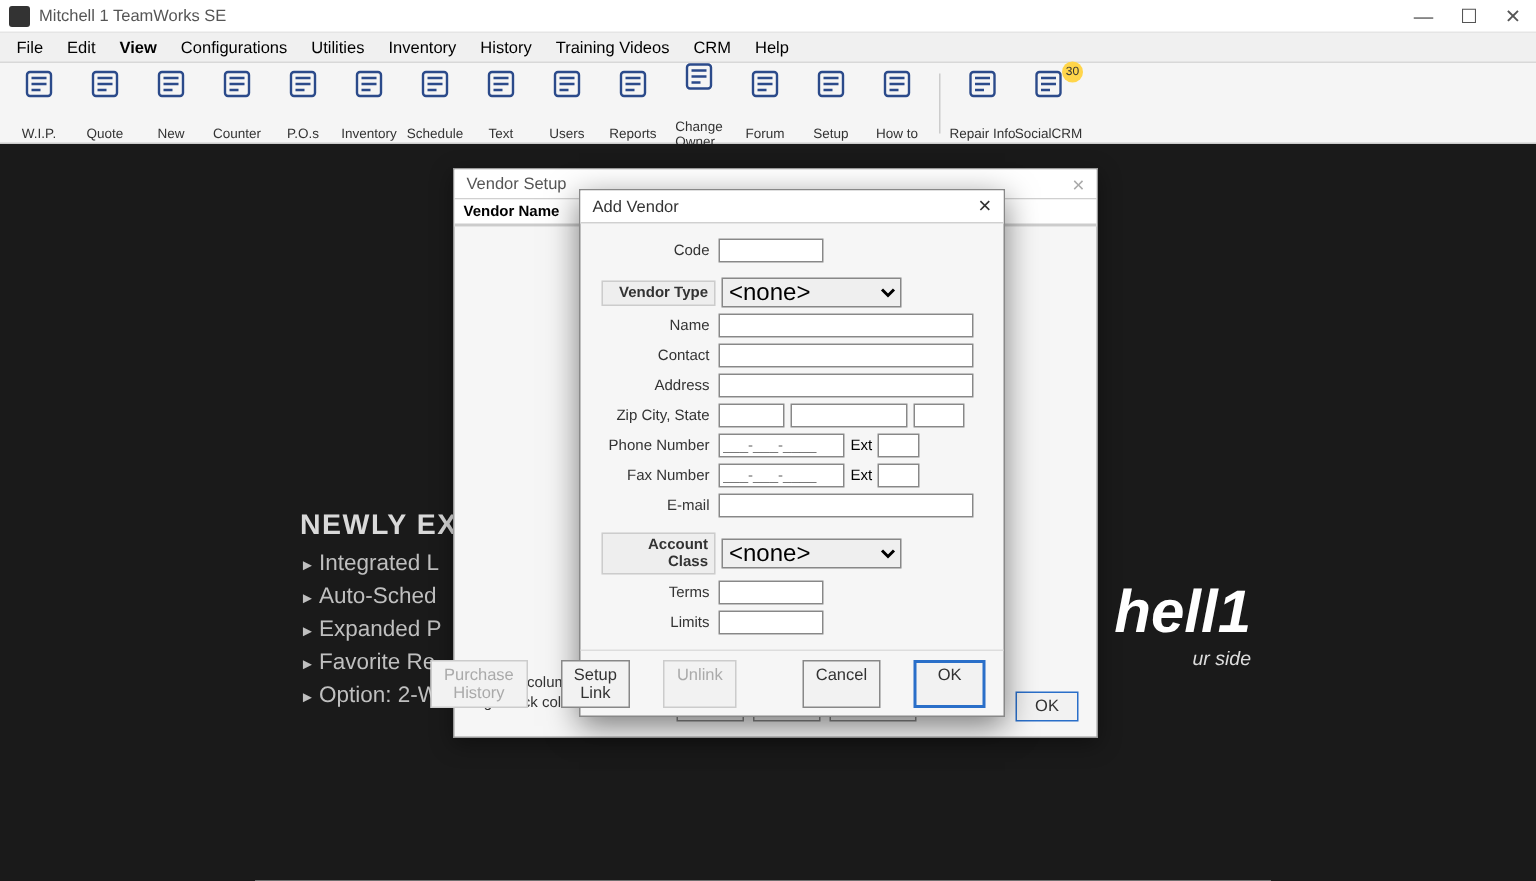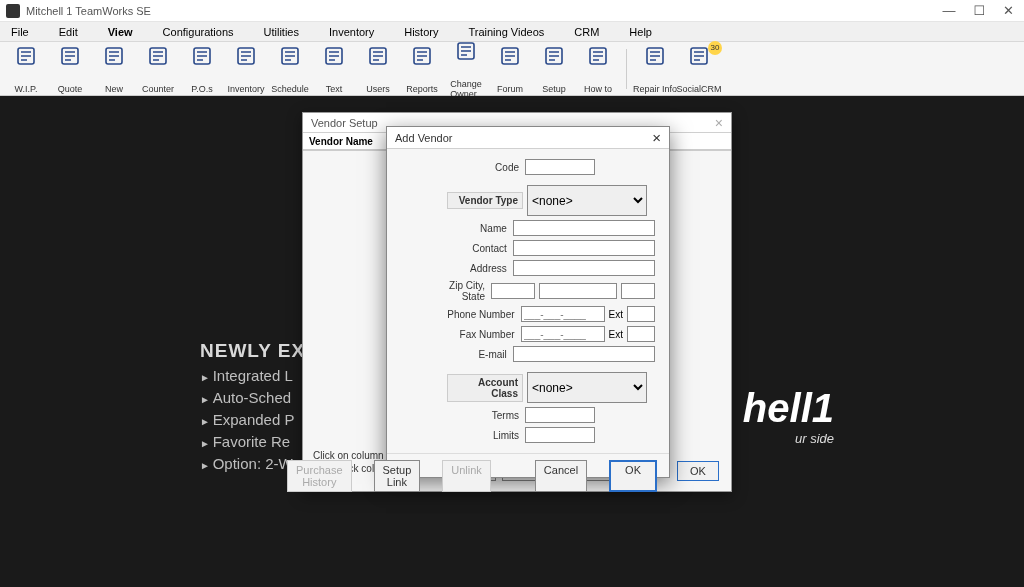--- a/index.html
+++ b/index.html
@@ -3,21 +3,21 @@
 <meta charset="utf-8">
 <style>
 * { box-sizing: border-box; margin: 0; padding: 0; font-family: "Segoe UI", Tahoma, sans-serif; }
 body { width: 1024px; height: 587px; overflow: hidden; background: #fff; position: relative; }
 
 .titlebar { height: 22px; background: #fff; display: flex; align-items: center; padding: 0 6px; font-size: 11px; color: #555; border-bottom: 1px solid #e5e5e5; }
 .titlebar .appicon { width: 14px; height: 14px; background: #333; margin-right: 6px; border-radius: 2px; }
 .titlebar .controls { margin-left: auto; display: flex; gap: 18px; padding-right: 4px; color: #555; font-size: 13px;}
 .titlebar .controls span { cursor: default; }
 
-.menubar { height: 20px; background: #f0f0f0; display: flex; align-items: center; font-size: 11px; padding: 0 4px; gap: 16px; border-bottom: 1px solid #d8d8d8;}
+.menubar { height: 20px; background: #f0f0f0; display: flex; align-items: center; font-size: 11px; padding: 0 4px; gap: 2px; border-bottom: 1px solid #d8d8d8;}
 .menubar div { padding: 2px 7px; cursor: default; }
 
 .toolbar { height: 54px; background: #f5f5f5; display: flex; align-items: center; padding: 2px 6px; gap: 4px; border-bottom: 1px solid #ccc;}
 .tbtn { display: flex; flex-direction: column; align-items: center; justify-content: center; width: 40px; font-size: 9px; color: #333; }
 .tbtn svg { width: 24px; height: 24px; }
 .tbtn .lbl { margin-top: 16px; white-space: nowrap; }
 .tsep { width: 1px; height: 40px; background: #ccc; margin: 0 4px;}
 .t30 { position: relative; }
 .t30 .badge { position: absolute; top: -3px; right: -3px; background: #ffd54a; border-radius: 50%; width: 14px; height: 14px; font-size: 8px; display:flex;align-items:center;justify-content:center;}
 
@@ -35,26 +35,26 @@
 .vs-head { height: 18px; background: #fff; border-bottom: 2px solid #ccc; font-size: 10px; font-weight: 700; padding: 3px 6px;}
 .vs-body { position:absolute; bottom: 10px; left:0; right:0; padding: 6px 10px; font-size: 10px; color:#333;}
 .vs-body .hint { line-height: 1.3;}
 .vs-btns { position:absolute; right:12px; bottom:10px; display:flex; gap:8px;}
 .vs-btns2 { position:absolute; right:120px; bottom:10px; display:flex; gap:6px;}
 .btn { border: 1px solid #888; background: #f2f2f2; font-size: 11px; padding: 3px 12px; min-width: 42px; text-align:center; color:#333; }
 .btn.ok { border: 1px solid #2a6fc9;}
 .add-vendor { position: absolute; left: 386px; top: 30px; width: 284px; height: 352px; background: #f6f6f6; border: 1px solid #888; box-shadow: 0 6px 20px rgba(0,0,0,.5); z-index: 5; }
 .av-title { height: 22px; background: #fff; display:flex; align-items:center; padding: 0 8px; font-size: 11px; color:#333; border-bottom:1px solid #d0d0d0;}
 .av-title .x { margin-left:auto; font-size: 15px; color:#333; cursor:default;}
-.av-form { padding: 10px 14px 6px 14px; margin-left: 46px; }
+.av-form { padding: 10px 14px 6px 14px; }
 .row { display:flex; align-items:center; margin-bottom: 4px; font-size: 10px;}
 .row label { width: 78px; text-align: right; padding-right: 6px; color:#333;}
 .row label.b { font-weight: 700; background:#eee; border:1px solid #ccc; padding:2px 4px; margin-right:4px; width:76px;}
 .row input[type=text] { border: 1px solid #888; height: 16px; font-size: 10px; padding: 4px 2px; background:#fff;}
-.row select { border: 1px solid #888; height: 31px; font-size: 12px; background: #efefef; }
+.row select { border: 1px solid #888; height: 20px; font-size: 16px; background: #efefef; }
 .row .ext { margin: 0 4px; }
 .row textarea { border:1px solid #888; width: 170px; height: 34px; font-size:10px; resize:none;}
 .gap { height: 6px;}
 .av-btns { display:flex; gap:22px; justify-content:flex-end; padding: 6px 12px; border-top: 1px solid #ddd;}
 .av-btns .btn { padding: 3px 8px; min-width: auto;}
 .av-btns .btn.dis { color:#aaa; border-color:#ccc;}
 .av-btns .spacer { flex:1;}
 .av-btns .btn.okb { border: 2px solid #2a6fc9; padding: 2px 14px;}
 </style>
 </head>

